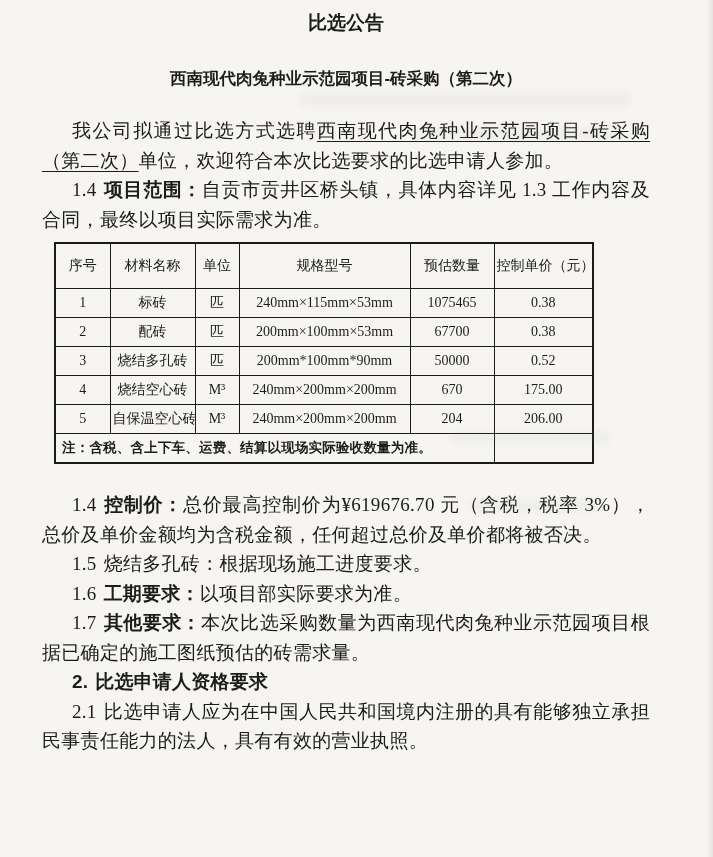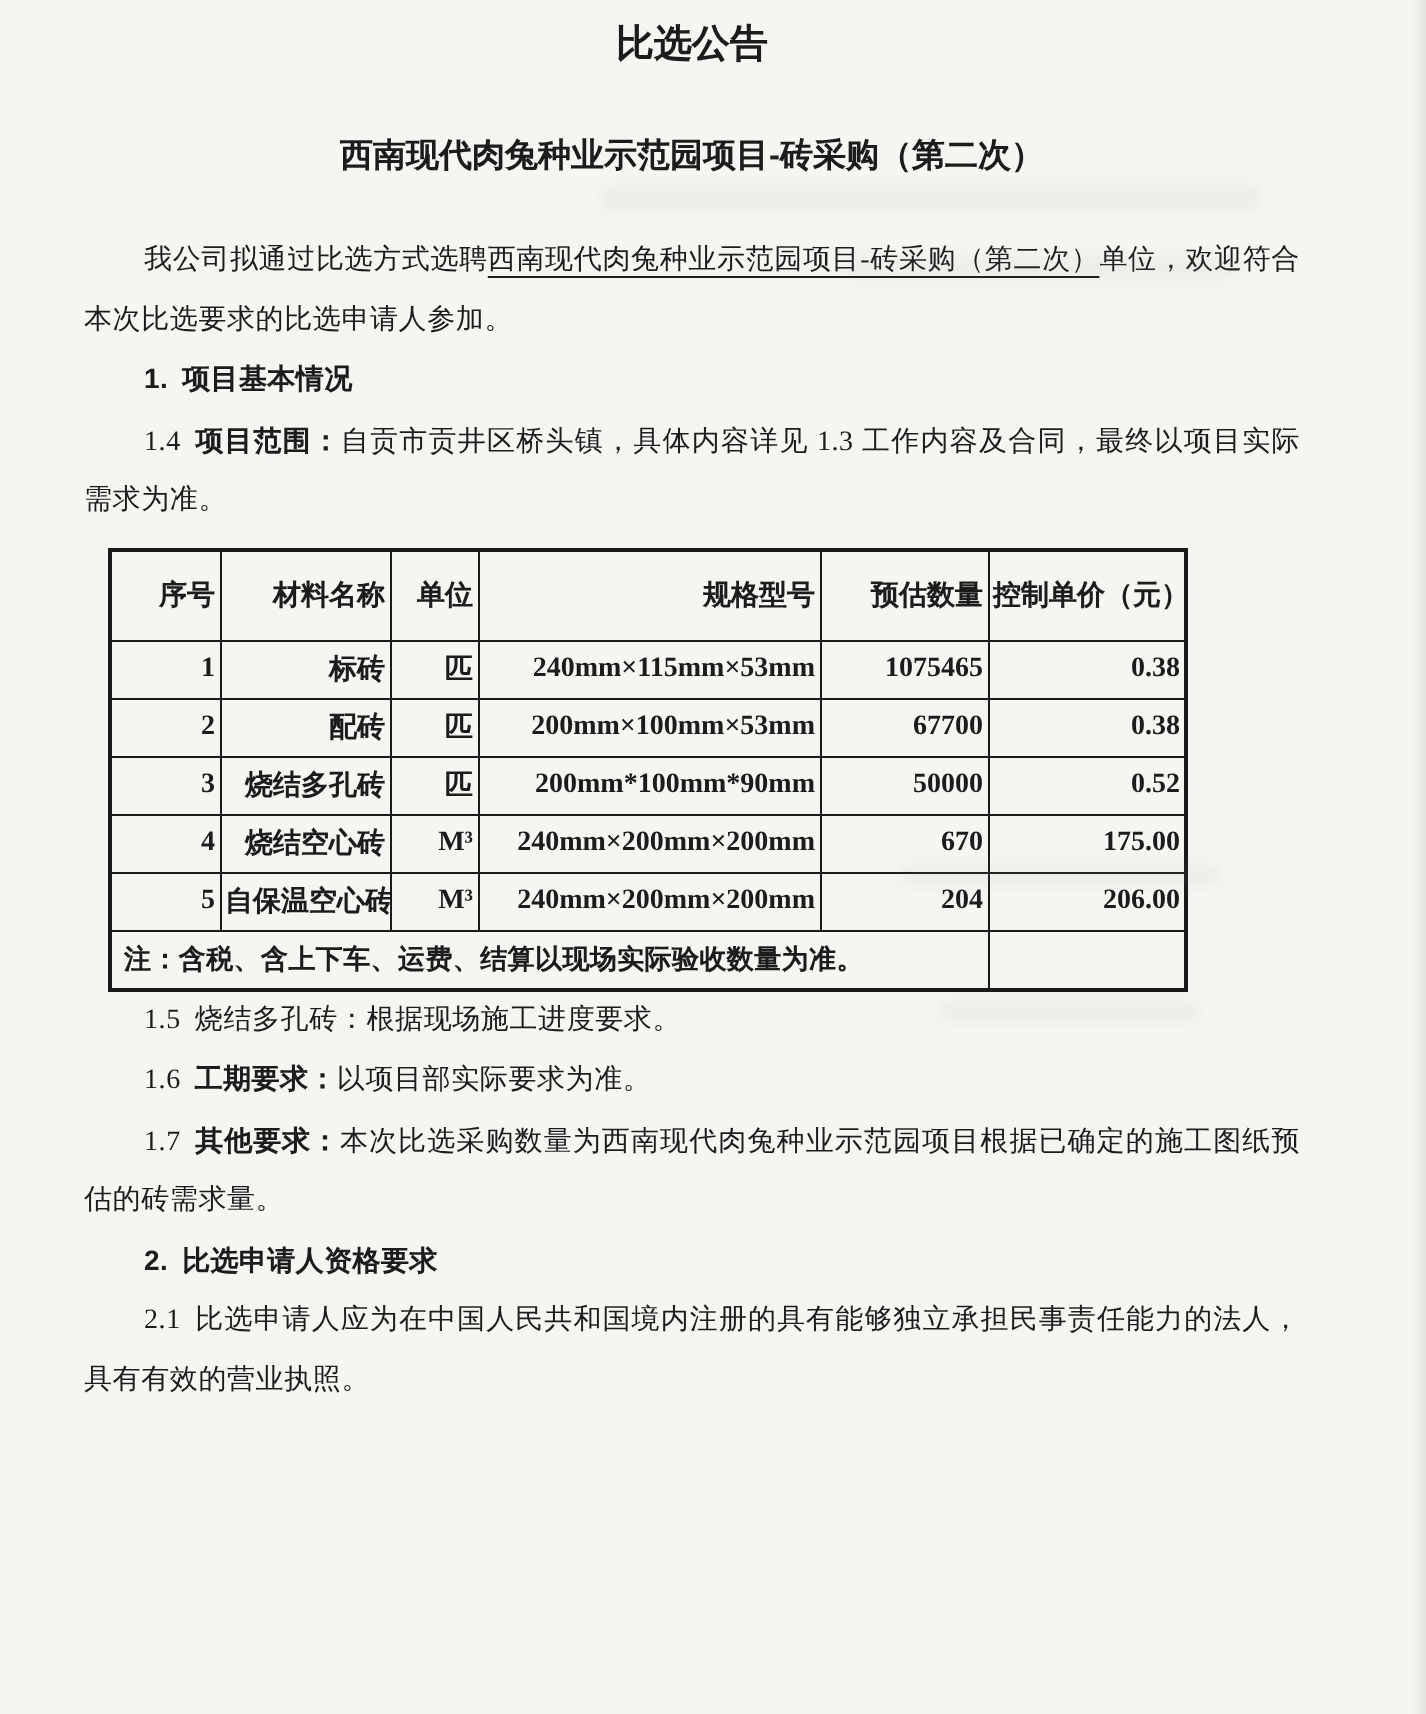--- a/index.html
+++ b/index.html
@@ -25,21 +25,21 @@
     text-align:center;
     font-family:"Liberation Sans","DejaVu Sans",sans-serif;
     font-weight:bold;
     font-size:16.5px;
     line-height:24px;
     margin:30px 0 0 0;
   }
 
   .para {
     margin:0;
-    font-size:14px;
+    font-size:19px;
     line-height:29.5px;
     text-align:justify;
     text-indent:30px;
     letter-spacing:0.3px;
   }
   .para.first { margin-top:26px; }
   .b {
     font-family:"Liberation Sans","DejaVu Sans",sans-serif;
     font-weight:bold;
     letter-spacing:0.2px;
@@ -52,23 +52,23 @@
     margin:8px 0 0 12px;
     width:538px;
     table-layout:fixed;
     background:transparent;
   }
   table.work, table.work td, table.work th {
     border:1px solid #1b1b1b;
   }
   table.work { border-width:2px; }
   table.work th, table.work td {
-    text-align:right;
+    text-align:center;
     vertical-align:middle;
-    font-weight:bold;
+    font-weight:normal;
     font-size:14px;
     padding:0 2px;
     overflow:hidden;
     white-space:nowrap;
   }
   table.work thead th { height:44px; font-size:14px; }
   table.work tbody td { height:28px; }
   td.spec { font-size:13px; }
   tr.noterow td {
     height:30px;
@@ -101,21 +101,20 @@
 <body>
 
 <div class="page">
 
   <h1 class="title">比选公告</h1>
 
   <h2 class="subtitle">西南现代肉兔种业示范园项目-砖采购（第二次）</h2>
 
   <p class="para first"><span>我公司拟通过比选方式选聘</span><span class="u">西南现代肉兔种业示范园项目-砖采购（第二次）</span><span>单位，欢迎符合本次比选要求的比选申请人参加。</span></p>
 
-  <p class="para"><span class="num b">1.</span><span class="b">项目基本情况</span><span></span></p>
 
 
   <p class="para"><span class="num">1.4</span><span class="b">项目范围：</span><span>自贡市贡井区桥头镇，具体内容详见 1.3 工作内容及合同，最终以项目实际需求为准。</span></p>
 
 
   <table class="work">
     <colgroup>
       <col style="width:55px">
         <col style="width:85px">
         <col style="width:44px">
@@ -174,20 +173,21 @@
         <td>204</td>
         <td>206.00</td>
       </tr>
       <tr class="noterow">
         <td colspan="5">注：含税、含上下车、运费、结算以现场实际验收数量为准。</td>
         <td></td>
       </tr>
     </tbody>
   </table>
 
+  <p class="para after-table"><span class="num">1.4</span><span class="b">控制价：</span><span>总价最高控制价为¥619676.70 元（含税，税率 3%），总价及单价金额均为含税金额，任何超过总价及单价都将被否决。</span></p>
 
   <p class="para"><span class="num">1.5</span><span>烧结多孔砖：</span><span>根据现场施工进度要求。</span></p>
 
   <p class="para"><span class="num">1.6</span><span class="b">工期要求：</span><span>以项目部实际要求为准。</span></p>
 
   <p class="para"><span class="num">1.7</span><span class="b">其他要求：</span><span>本次比选采购数量为西南现代肉兔种业示范园项目根据已确定的施工图纸预估的砖需求量。</span></p>
 
   <p class="para"><span class="num b">2.</span><span class="b">比选申请人资格要求</span><span></span></p>
 
   <p class="para"><span class="num">2.1</span><span>比选申请人应为在中国人民共和国境内注册的具有能够独立承担民事责任能力的法人，具有有效的营业执照。</span></p>

